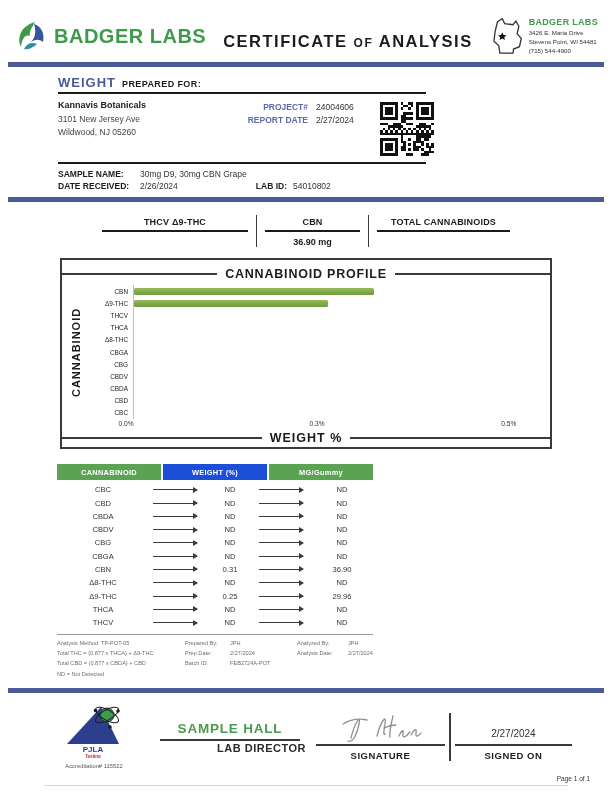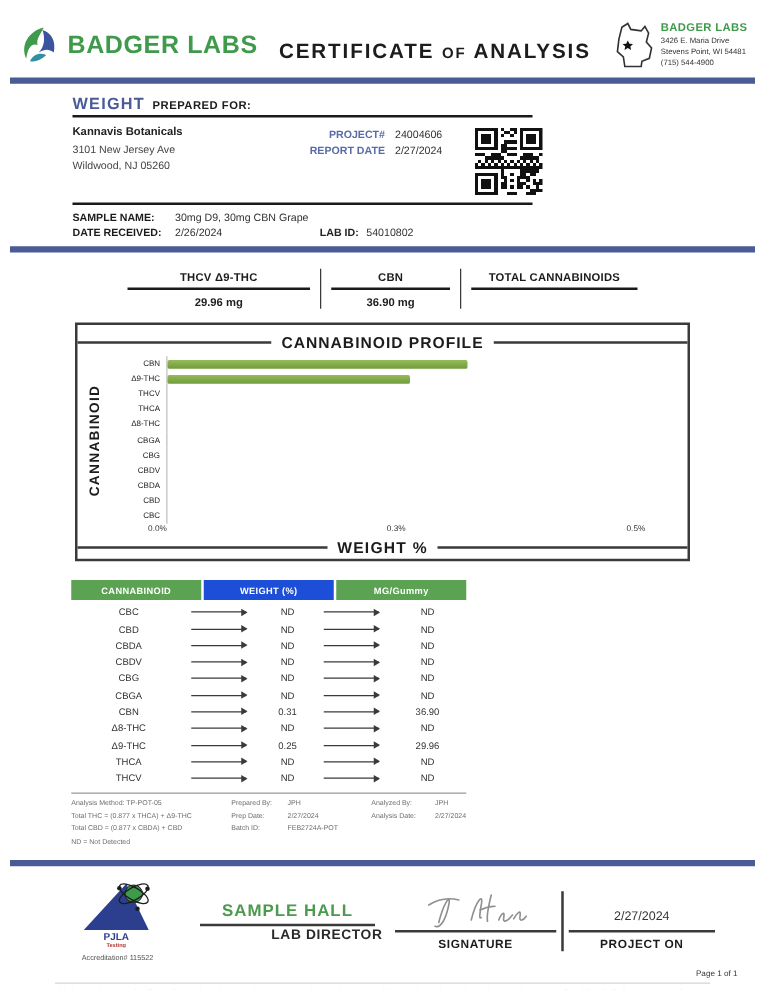--- a/index.html
+++ b/index.html
@@ -420,21 +420,20 @@
         <span class="s-val">54010802</span>
       </div>
     </div>
   </section>
 
   <div class="blue-bar bar2"></div>
 
   <section class="totals">
     <div class="tot-col c1">
       <div class="tot-label">THCV Δ9-THC</div>
-      <div class="tot-value">29.96 mg</div>
     </div>
     <div class="tot-col c2">
       <div class="tot-label">CBN</div>
       <div class="tot-value">36.90 mg</div>
     </div>
     <div class="tot-col c3">
       <div class="tot-label">TOTAL CANNABINOIDS</div>
     </div>
   </section>
 
@@ -656,21 +655,21 @@
             <path d="M74,25 C77,20 80,17 79,23 C78,28 82,26 84,23"></path>
           </g>
         </svg>
         <div class="sig-line"></div>
         <div class="sig-label">SIGNATURE</div>
       </div>
       <div class="v-div"></div>
       <div class="date-col">
         <div class="signed-date">2/27/2024</div>
         <div class="sig-line"></div>
-        <div class="sig-label">PROJECT ON</div>
+        <div class="sig-label">SIGNED ON</div>
       </div>
     </div>
   </section>
 
   <div class="pagenum">Page 1 of 1</div>
 
   <div class="disclaimer">This is a Badger Labs Certificate of Analysis and may not be reproduced without written approval from Badger Labs. Badger Labs maintains strict confidentiality of all client data. Any information regarding an analysis is shared only with the the individuals designated on the Laboratory Chain of Custody (COC) as contacts unless authorization is received. Limits of Quantification (LOQ) are available upon request. This report complies to the requirements of the ISO/IEC 17025:2017 standard. Review the results, expanded uncertainty and specifications to ensure they meet your requirements. Uncertainty values are available upon request.</div>
 
 </div>
 

